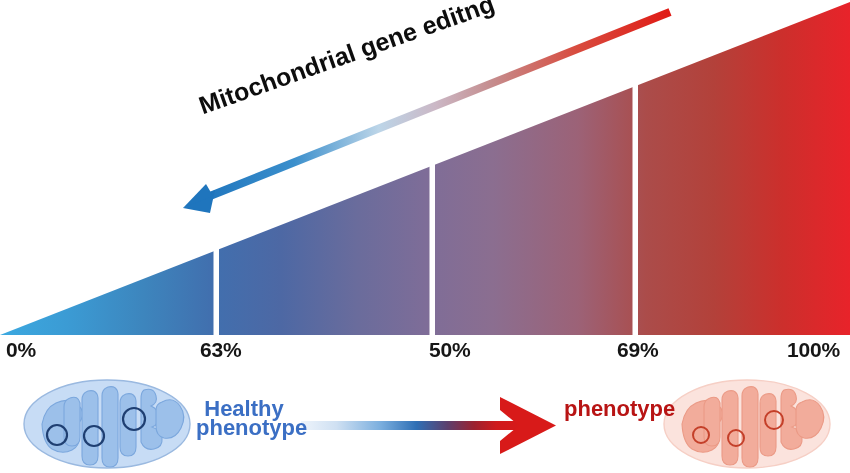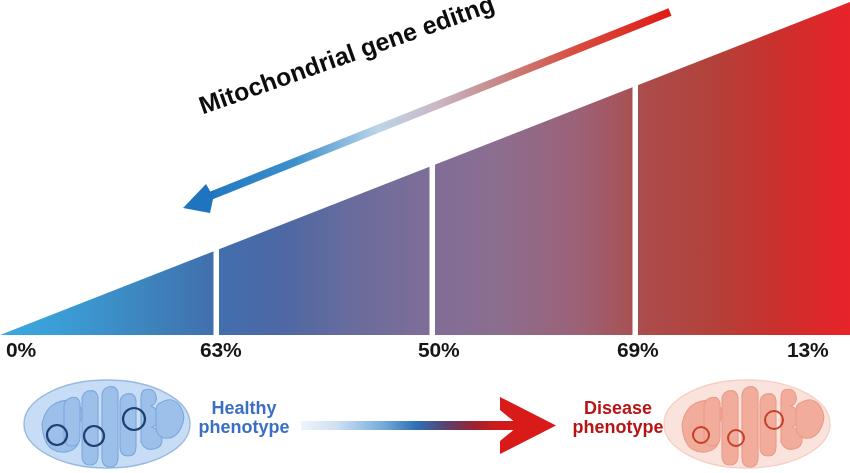--- a/index.html
+++ b/index.html
@@ -52,21 +52,21 @@
     color: #0d0d0d;
     white-space: nowrap;
     letter-spacing: 0px;
   }
 
   
   .phenotype-label {
     position: absolute;
     font-family: "Liberation Sans", sans-serif;
     font-weight: bold;
-    font-size: 18px;
+    font-size: 22px;
     line-height: 19px;
     text-align: center;
     white-space: nowrap;
   }
   #healthy-label {
     left: 196px;
     top: 399px;
     width: 96px;
     color: #3b6fc4;
   }
@@ -184,27 +184,26 @@
       <circle cx="39" cy="57" r="8"></circle>
       <circle cx="74" cy="60" r="8"></circle>
       <circle cx="112" cy="42" r="9"></circle>
     </g>
   </svg>
 
   <div id="editing-caption">Mitochondrial gene editng</div>
 
   <div class="axis-label" style="left:6px;  top:338px;">0%</div>
   <div class="axis-label" style="left:200px; top:338px;">63%</div>
-  <div class="axis-label" style="left:418px; top:338px;">50%</div>
+  <div class="axis-label" style="left:429px; top:338px;">50%</div>
   <div class="axis-label" style="left:617px; top:338px;">69%</div>
-  <div class="axis-label" style="left:787px; top:338px;">13%</div>
+  <div class="axis-label" style="left:787px; top:338px;">100%</div>
 
   <div id="healthy-label" class="phenotype-label">
     <div>Healthy</div>
     <div>phenotype</div>
   </div>
 
   <div id="disease-label" class="phenotype-label">
-    <div>Disease</div>
     <div>phenotype</div>
   </div>
 
 </div>
 
 </body></html>

